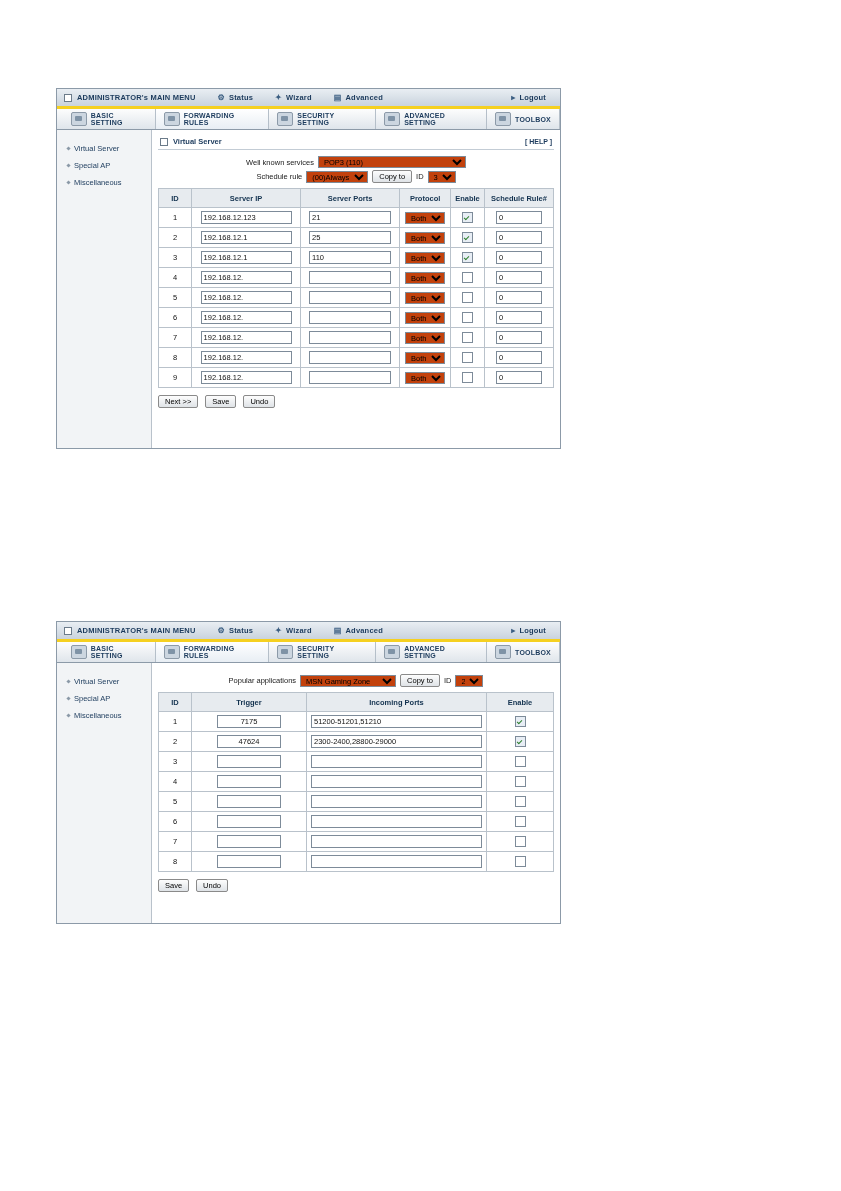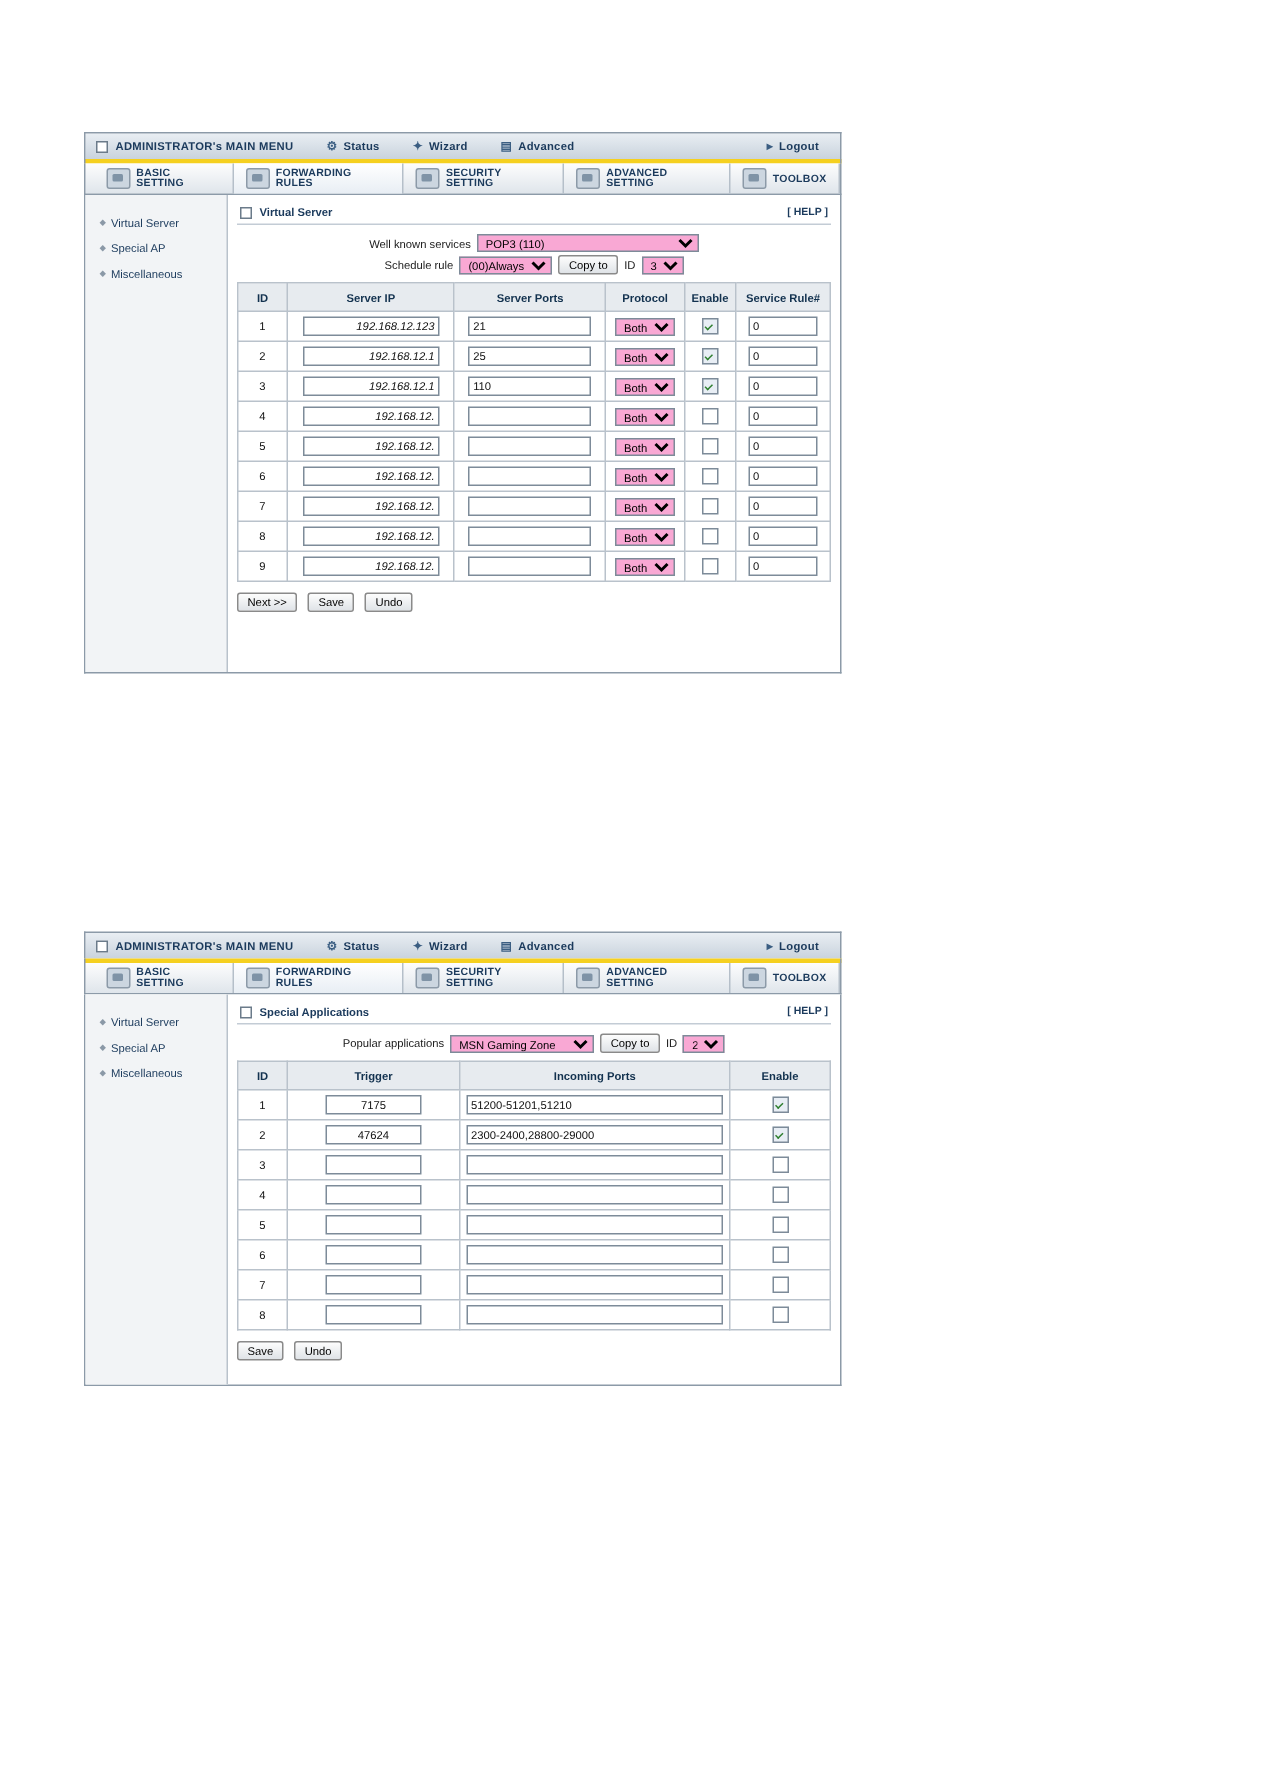--- a/index.html
+++ b/index.html
@@ -53,35 +53,35 @@
   .contenthead{display:flex;align-items:center;font-size:7.5px;font-weight:bold;color:#1b3a5c;
     border-bottom:1px solid #c3ccd5;padding:2px 2px 3px 2px;margin-bottom:6px;}
   .contenthead .sq{width:6px;height:6px;border:1px solid #6b7b8a;background:#fff;margin-right:5px;}
   .contenthead .spacer{flex:1;}
   .help{font-size:7px;color:#1b3a5c;font-weight:bold;}
 
   .formline{display:flex;justify-content:center;align-items:center;gap:4px;font-size:7.5px;margin:2px 0;}
   .formline label{color:#1b1b1b;}
 
   select.sel{font-family:"Liberation Sans",sans-serif;font-size:7.5px;height:12px;
-    border:1px solid #7d8b99;background:#f9a8d4;padding:0 1px;}
+    border:1px solid #7d8b99;background:#c2410c;padding:0 1px;}
   input.txt{font-family:"Liberation Sans",sans-serif;font-size:7.5px;height:11px;
     border:1px solid #7d8b99;background:#fff;padding:0 2px;color:#111;}
   button.btn{font-family:"Liberation Sans",sans-serif;font-size:7.5px;
     background:linear-gradient(#fdfdfd,#dfe3e7);border:1px solid #8a8a8a;border-radius:2px;
     padding:0px 6px;height:13px;cursor:pointer;}
 
   table.grid{border-collapse:collapse;width:100%;margin-top:5px;}
   table.grid th,table.grid td{border:1px solid #b9c2cb;font-size:7.5px;text-align:center;
     padding:2px 2px;color:#111;}
   table.grid th{background:#e7ebef;font-weight:bold;color:#13324f;height:14px;}
   table.grid td{height:15px;background:#fff;}
   .cid{width:28px;}
 
-  input.ip{width:85px;text-align:right;font-style:italic;}
+  input.ip{width:85px;text-align:left;}
   input.port{width:76px;text-align:left;}
   input.sched{width:40px;text-align:left;}
   input.trig{width:58px;text-align:center;}
   input.incoming{width:165px;text-align:left;}
 
   .chk{width:9px;height:9px;border:1px solid #7d8b99;background:#fff;display:inline-block;
        position:relative;vertical-align:middle;}
   .chk.on{background:#e8eef5;}
   .chk.on::after{content:"";position:absolute;left:1px;top:3px;width:4px;height:2px;
        border-left:1.6px solid #2f7f2f;border-bottom:1.6px solid #2f7f2f;transform:rotate(-45deg);}
@@ -184,21 +184,21 @@
       </div>
 
       <table class="grid">
         <thead>
           <tr>
             <th class="cid">ID</th>
             <th>Server IP</th>
             <th>Server Ports</th>
             <th>Protocol</th>
             <th>Enable</th>
-            <th>Service Rule#</th>
+            <th>Schedule Rule#</th>
           </tr>
         </thead>
         <tbody id="vs-body">
             <tr>
               <td class="cid">1</td>
               <td><input class="txt ip" value="192.168.12.123" style=""></td>
               <td><input class="txt port" value="21" style=""></td>
               <td><select class="sel"><option>Both</option></select></td>
               <td><span class="chk on"></span></td>
               <td><input class="txt sched" value="0" style=""></td>
@@ -338,26 +338,20 @@
         <span class="sidedot"></span>
         <span>Special AP</span>
       </div>
       <div class="sideitem">
         <span class="sidedot"></span>
         <span>Miscellaneous</span>
       </div>
     </div>
 
     <div class="content">
-      <div class="contenthead">
-        <span class="sq"></span>
-        <span>Special Applications</span>
-        <span class="spacer"></span>
-        <span class="help">[ HELP ]</span>
-      </div>
 
       <div class="formline" style="margin-top:6px">
         <label>Popular applications</label>
         <select class="sel" style="width:96px">
           <option>MSN Gaming Zone</option>
         </select>
         <button class="btn">Copy to</button>
         <label>ID</label>
         <select class="sel" style="width:28px">
           <option>2</option>

